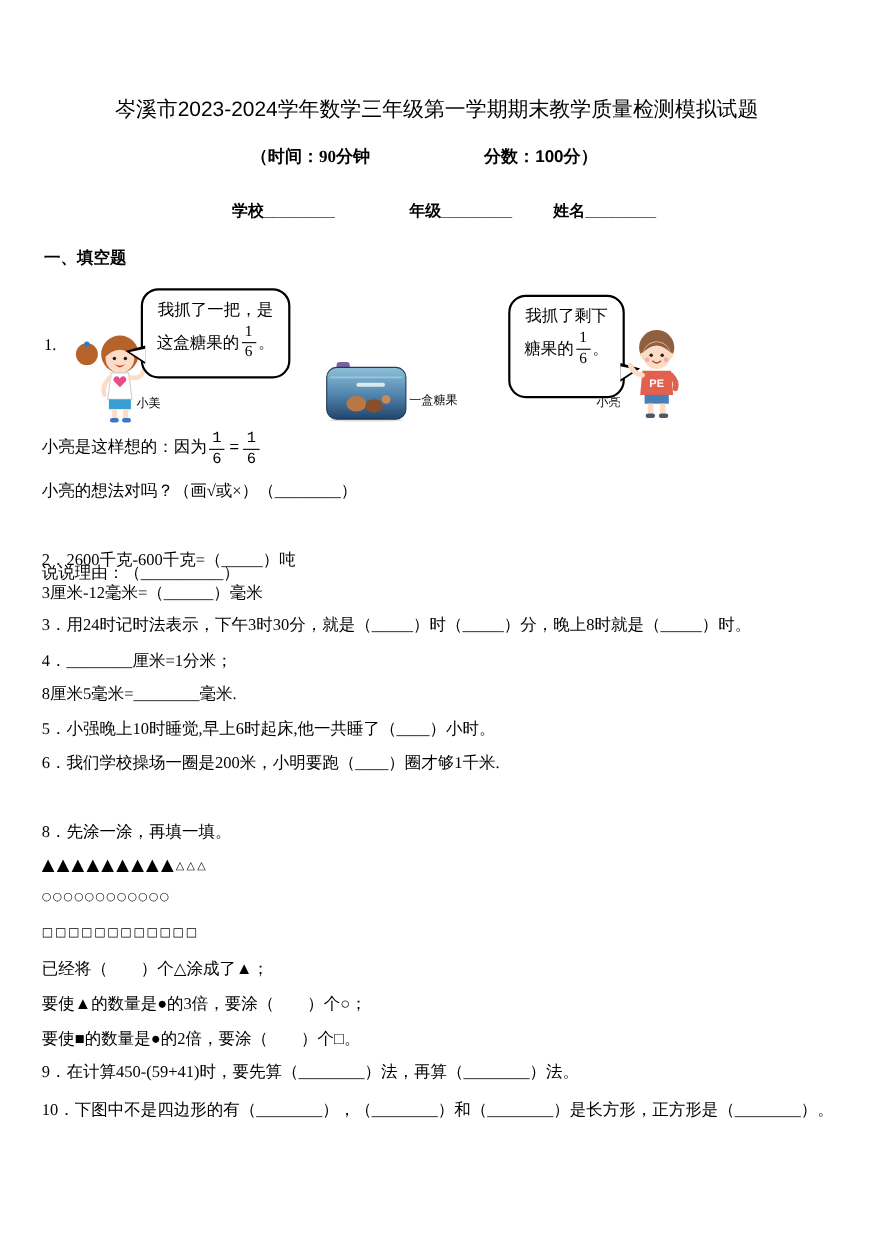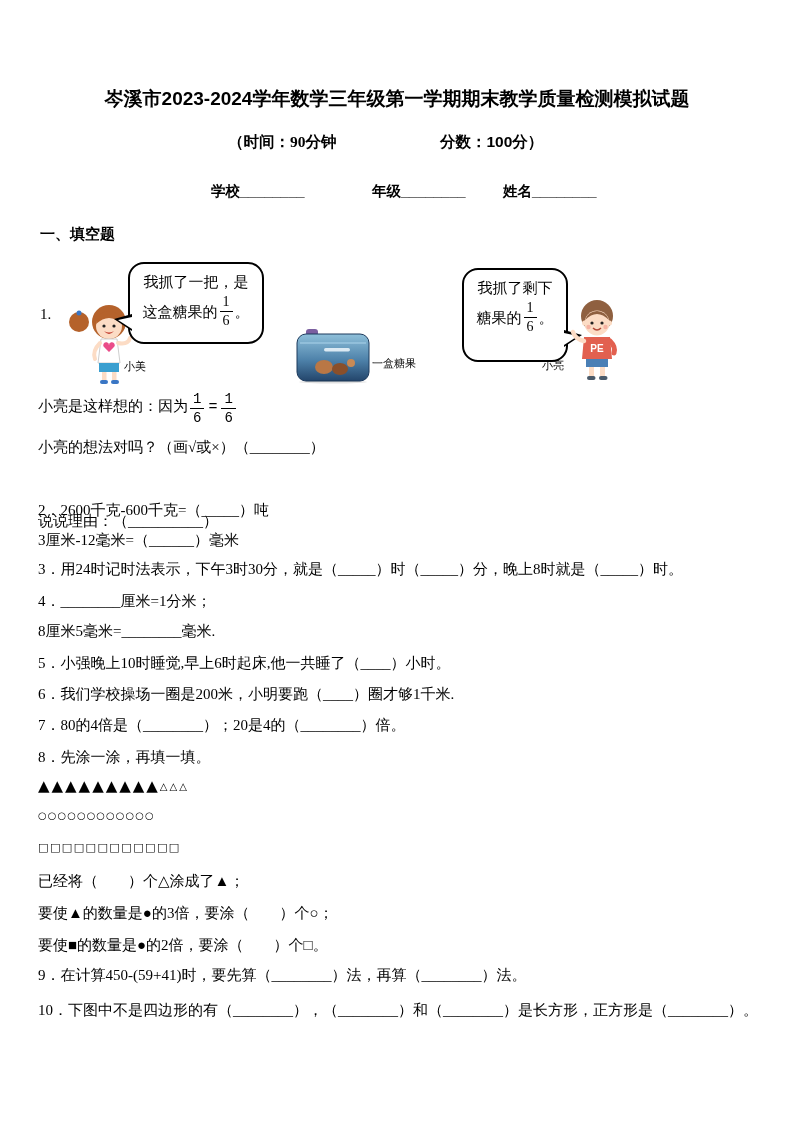--- a/index.html
+++ b/index.html
@@ -1,19 +1,19 @@
 <!DOCTYPE html>
 <html><head>
 <meta charset="utf-8">
 <style>
   html,body{margin:0;padding:0;background:#fff;}
   .page{position:relative;width:794px;height:1123px;background:#fff;overflow:hidden;
         font-family:"Liberation Serif","DejaVu Serif",serif;color:#000;}
   .title{position:absolute;top:86px;left:0;width:794px;text-align:center;margin:0;
-         font-family:"Liberation Sans","DejaVu Sans",sans-serif;font-weight:bold;font-size:19px;}
+         font-family:"Liberation Sans","DejaVu Sans",sans-serif;font-weight:normal;font-size:19px;}
   .sub-time{position:absolute;top:132px;left:228px;font-family:Liberation Serif, serif;font-weight:bold;font-size:15.5px;}
   .sub-score{position:absolute;top:132px;left:440px;font-family:"Liberation Sans",sans-serif;font-weight:bold;font-size:15.5px;}
   .field{position:absolute;top:182px;font-family:"Liberation Sans",sans-serif;font-weight:bold;font-size:14.5px;}
   .field.school{left:211px;} .field.grade{left:372px;} .field.name{left:503px;}
   .section{position:absolute;top:225px;left:40px;font-family:"Liberation Sans",sans-serif;font-weight:bold;font-size:15px;}
   .line{position:absolute;left:38px;font-size:15px;line-height:20px;white-space:nowrap;}
   .qnum{position:absolute;left:40px;top:306px;font-size:15px;}
   .char-label{position:absolute;font-size:11px;}
   .bubble{position:absolute;background:#fff;border:2px solid #000;border-radius:16px;
           text-align:center;padding:7px 6px 5px;box-sizing:border-box;}
@@ -169,21 +169,20 @@
   <div class="line" style="top:437px;">小亮的想法对吗？（画√或×）（________）</div>
   <div class="line" style="top:466px;margin-top:45px;">说说理由：（__________）</div>
 
   <div class="line" style="top:500px;">2．2600千克-600千克=（_____）吨</div>
   <div class="line" style="top:530px;">3厘米-12毫米=（______）毫米</div>
   <div class="line" style="top:559px;">3．用24时记时法表示，下午3时30分，就是（_____）时（_____）分，晚上8时就是（_____）时。</div>
   <div class="line" style="top:591px;">4．________厘米=1分米；</div>
   <div class="line" style="top:621px;">8厘米5毫米=________毫米.</div>
   <div class="line" style="top:653px;">5．小强晚上10时睡觉,早上6时起床,他一共睡了（____）小时。</div>
   <div class="line" style="top:684px;">6．我们学校操场一圈是200米，小明要跑（____）圈才够1千米.</div>
-  <div class="line" style="top:715px;">7．80的4倍是（________）；20是4的（________）倍。</div>
   <div class="line" style="top:747px;">8．先涂一涂，再填一填。</div>
 
   <div class="shape-row" style="top:777px;">
     <span class="tri-filled">▲▲▲▲▲▲▲▲▲</span><span class="tri-empty">△△△</span>
   </div>
   <div class="shape-row circles" style="top:810px;">○○○○○○○○○○○○</div>
   <div class="shape-row squares" style="top:841px;">□□□□□□□□□□□□</div>
 
   <div class="line" style="top:871px;">已经将（　　）个△涂成了▲；</div>
   <div class="line" style="top:903px;">要使▲的数量是●的3倍，要涂（　　）个○；</div>

